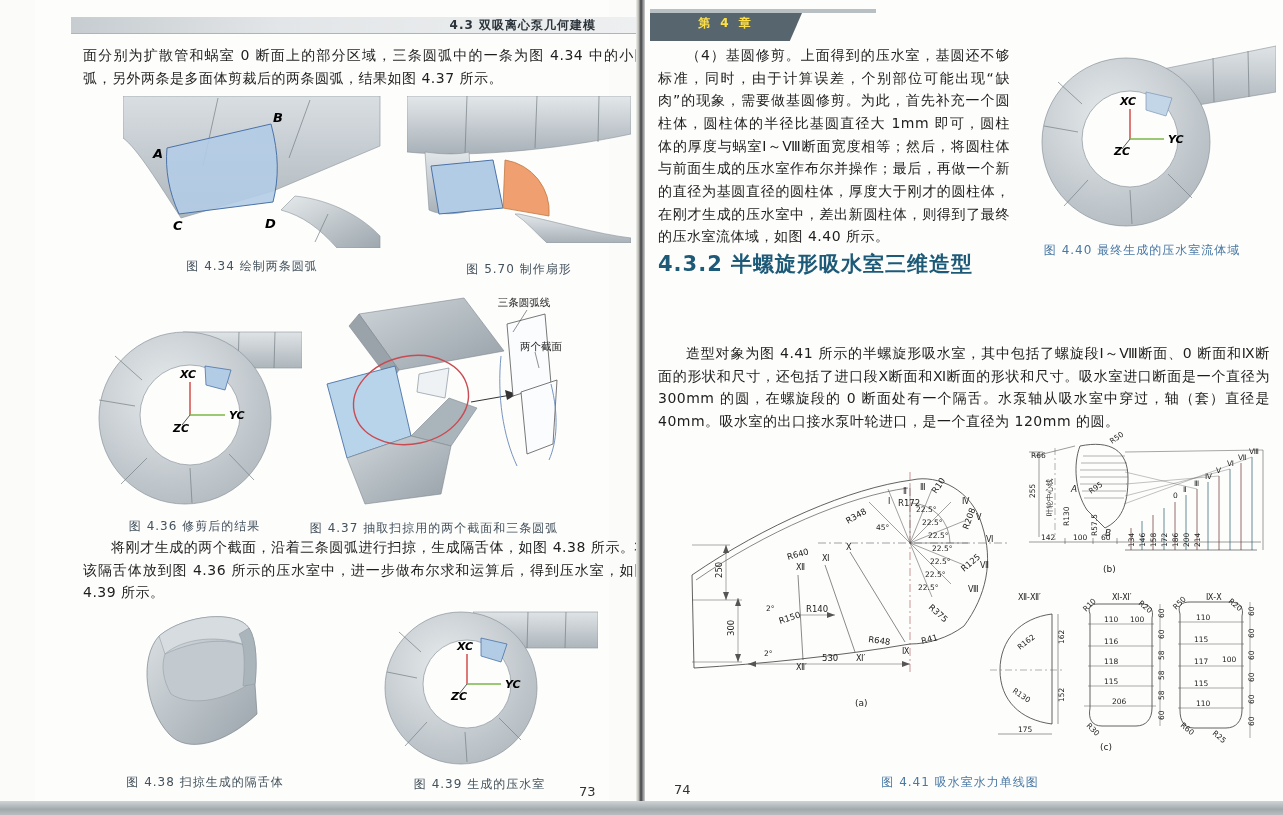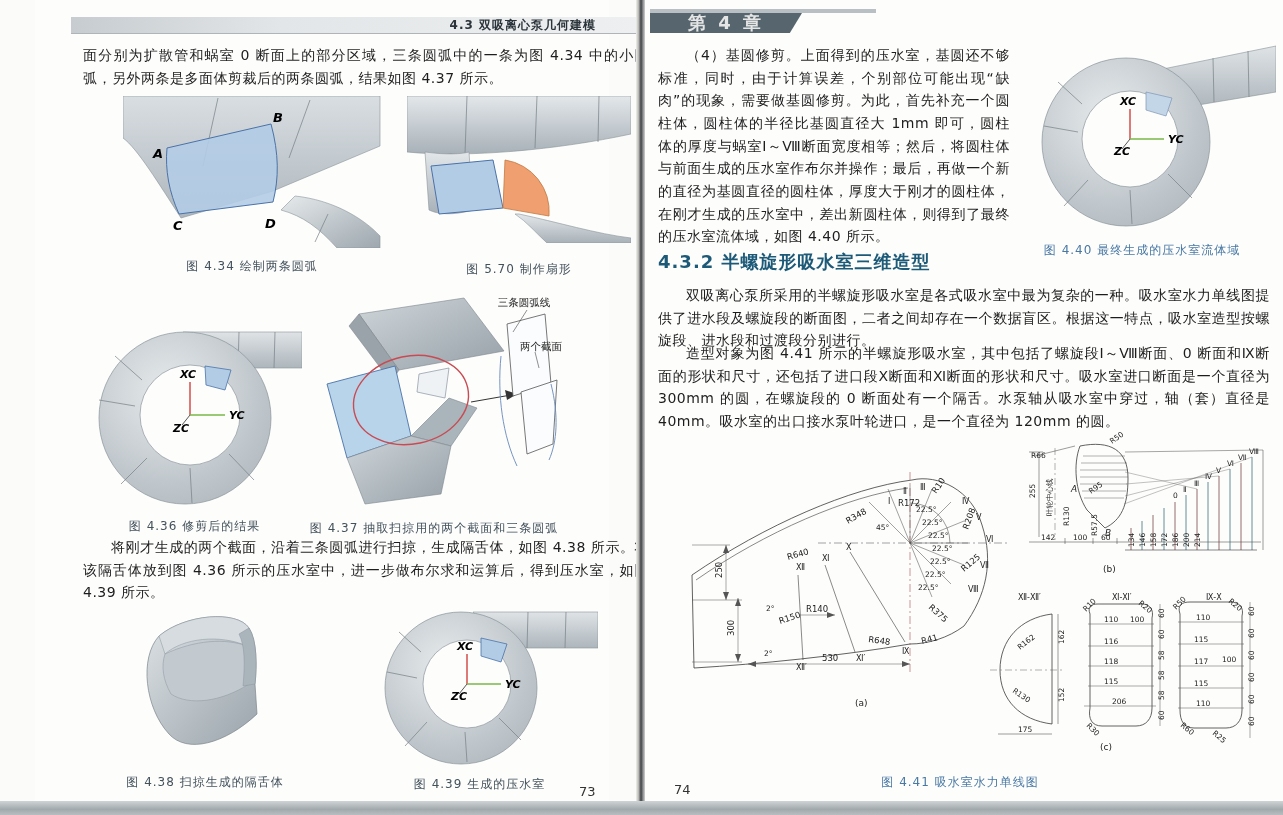--- a/index.html
+++ b/index.html
@@ -14,37 +14,37 @@
     background:linear-gradient(to right,#f0f0ee,#b9b9b6 25%,#3f4244 50%,#8d8f90 70%,#f2f2f0);}
   #bottom-bar{left:0;top:801px;width:1283px;height:14px;
     background:linear-gradient(to bottom,#cfd4d6,#a2a9ac 60%,#b8bec0);}
   
   #left-header-bar{left:36px;top:17px;width:601px;height:16px;
     background:linear-gradient(to right,#c6ccd0,#e3e6e8 35%,#eef0f1);
     border-bottom:1px solid #aeb4b7;}
   #left-header-text{width:100%;text-align:right;box-sizing:border-box;padding-right:76px;
     font-size:12px;font-weight:bold;line-height:16px;color:#2b343a;letter-spacing:1px;}
   #right-header-stripe{left:650px;top:9px;width:226px;height:4px;background:#b9c0c4;}
-  #right-header-chapter{left:650px;top:13px;width:152px;height:20px;background:#57666e;
-    color:#e5e5e5;font-size:18px;font-weight:bold;text-align:center;line-height:20px;
+  #right-header-chapter{left:650px;top:13px;width:152px;height:28px;background:#57666e;
+    color:#fde047;font-size:12px;font-weight:bold;text-align:center;line-height:20px;
     letter-spacing:3px;clip-path:polygon(0 0,100% 0,92% 100%,0 100%);}
   #right-header-titlebar{left:808px;top:13px;width:464px;height:20px;
     background:linear-gradient(to bottom,#dde1e3,#eef0f1);
     clip-path:polygon(3% 0,100% 0,100% 100%,0 100%);
     font-size:12.5px;font-weight:bold;line-height:20px;color:#27313a;
     letter-spacing:2px;padding-left:22px;box-sizing:border-box;}
   
   .para{font-size:14px;line-height:1.62;letter-spacing:.5px;text-align:justify;color:#1d1d1d;}
   .indent{text-indent:2em;}
   #l-para-top{left:48px;top:44px;width:566px;}
   #l-para-mid{left:48px;top:536px;width:566px;}
   #r-para-trim{left:658px;top:44px;width:352px;}
   #r-para-intro{left:658px;top:284px;width:612px;}
   #r-para-object{left:658px;top:342px;width:612px;}
-  #r-section-heading{left:658px;top:250px;width:612px;font-size:18px;font-weight:bold;
+  #r-section-heading{left:658px;top:250px;width:612px;font-size:21px;font-weight:bold;
     color:#1d5a78;letter-spacing:1px;}
   .fig{text-align:center;}
   .fig .cap{font-size:12px;letter-spacing:1px;margin-top:6px;}
   .capL{color:#44525c;}
   .capR{color:#4878a4;}
   .pageno{font-size:13px;color:#333;}
   #l-pageno{left:544px;top:784px;}
   #r-pageno{left:674px;top:782px;}
   svg text{font-family:"DejaVu Sans","Liberation Sans",sans-serif;}
   .ital{font-style:italic;font-weight:bold;}
@@ -241,21 +241,20 @@
       <line x1="122" y1="99" x2="156" y2="99" stroke="#7ab648" stroke-width="1.4"></line>
       <line x1="122" y1="99" x2="114" y2="109" stroke="#444" stroke-width="0.9"></line>
       <text class="ital" x="112" y="65" font-size="11">XC</text>
       <text class="ital" x="160" y="103" font-size="11">YC</text>
       <text class="ital" x="106" y="115" font-size="11">ZC</text>
     </svg>
     <div class="cap capR">图 4.40  最终生成的压水室流体域</div>
   </div>
 
   <div class="abs" id="r-section-heading" style="left:13px;">4.3.2  半螺旋形吸水室三维造型</div>
-  <div class="abs para indent" id="r-para-intro" style="left:13px;">双吸离心泵所采用的半螺旋形吸水室是各式吸水室中最为复杂的一种。吸水室水力单线图提供了进水段及螺旋段的断面图，二者之间却存在一个数据盲区。根据这一特点，吸水室造型按螺旋段、进水段和过渡段分别进行。</div>
   <div class="abs para indent" id="r-para-object" style="left:13px;">造型对象为图 4.41 所示的半螺旋形吸水室，其中包括了螺旋段Ⅰ～Ⅷ断面、0 断面和Ⅸ断面的形状和尺寸，还包括了进口段Ⅹ断面和Ⅺ断面的形状和尺寸。吸水室进口断面是一个直径为 300mm 的圆，在螺旋段的 0 断面处有一个隔舌。水泵轴从吸水室中穿过，轴（套）直径是 40mm。吸水室的出口接水泵叶轮进口，是一个直径为 120mm 的圆。</div>
 
   <div class="abs fig" style="left:35px;top:430px;width:595px;">
     <svg width="595" height="322" font-size="8" fill="#222">
 
       <g stroke="#3a3a3a" stroke-width="0.8" fill="none">
         <path d="M12,145 C85,95 170,58 232,50 C258,44 292,60 302,95 C314,132 306,166 284,196 C268,208 248,214 230,214 C160,226 80,234 14,238 Z"></path>
         <path d="M16,150 C85,102 168,66 228,58" stroke-width="0.6"></path>
         <line x1="118" y1="145" x2="123" y2="230" stroke-width="0.6"></line>
         <line x1="145" y1="135" x2="175" y2="222" stroke-width="0.6"></line>

